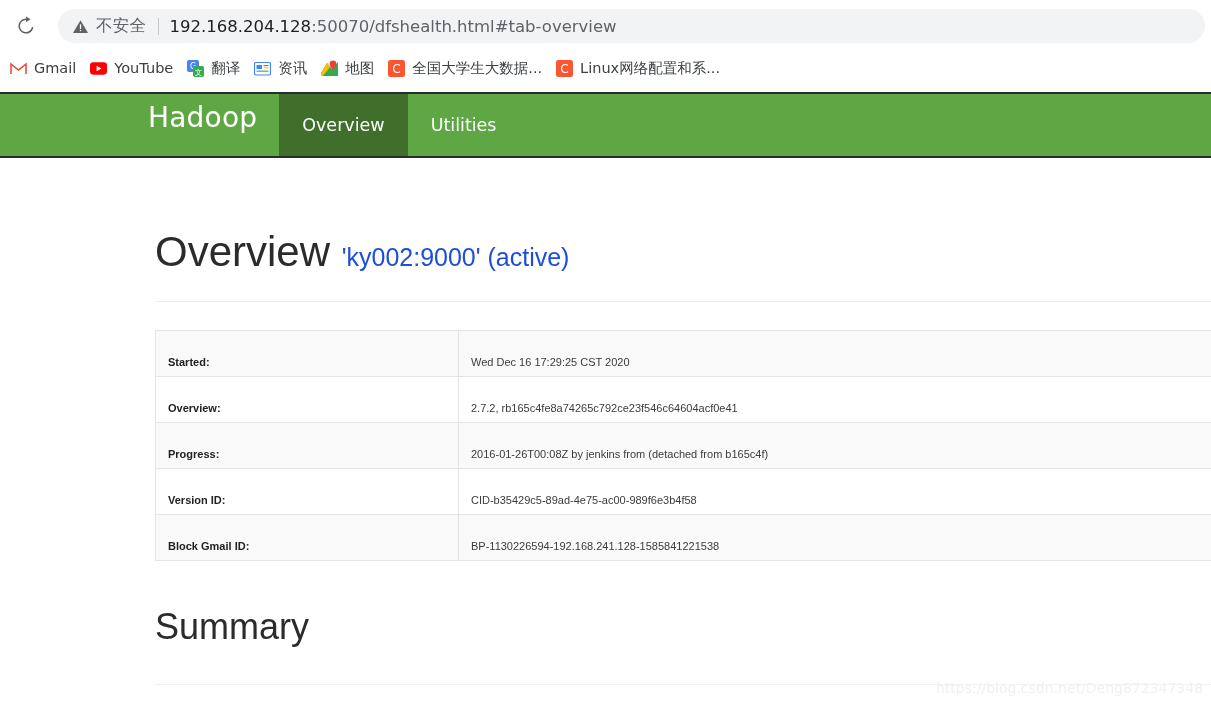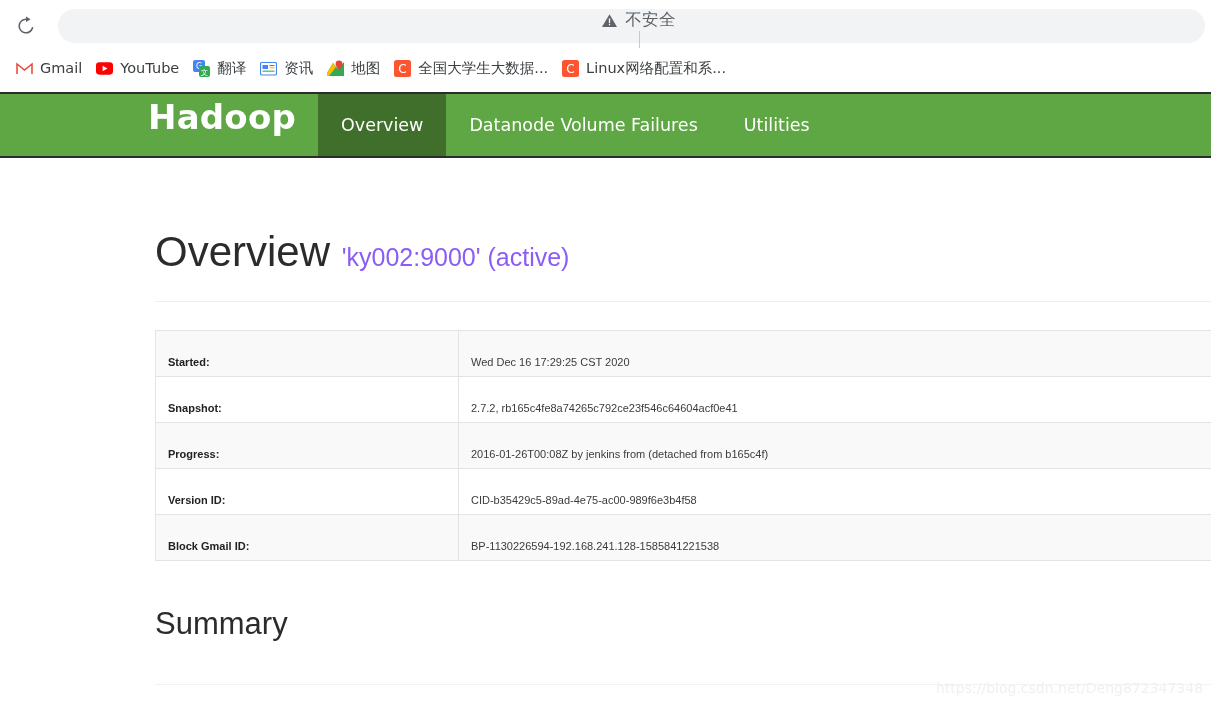--- a/index.html
+++ b/index.html
@@ -33,21 +33,20 @@
   }
   #reload-button svg { display: block; }
 
   #omnibox {
     position: absolute; left: 58px; top: 3px;
     width: 1147px; height: 34px;
     background: #f1f3f4;
     border-radius: 17px;
     display: flex; align-items: center;
     padding-left: 14px;
-    flex-direction: column;
   }
   #security-chip {
     display: flex; align-items: center; flex: 0 0 auto;
   }
   #warning-triangle-icon { display: block; margin-right: 7px; }
   #security-text {
     font-size: 16.5px;
     color: #5f6368;
     font-family: "DejaVu Sans", sans-serif;
     letter-spacing: .3px;
@@ -64,21 +63,21 @@
     font-family: "DejaVu Sans", sans-serif;
     white-space: nowrap;
   }
   #url-text .url-dim { color: #5f6368; }
 
   
   #bookmarks-bar {
     position: absolute; top: 50px; left: 0;
     width: 1211px; height: 36px;
     display: flex; align-items: center;
-    padding-left: 10px;
+    padding-left: 4px;
   }
   .bookmark-item {
     display: flex; align-items: center;
     height: 28px;
     padding: 0 8px 0 6px;
     border-radius: 4px;
     cursor: pointer;
     white-space: nowrap;
   }
   .bookmark-label {
@@ -101,23 +100,23 @@
     background: #5fa744;
     border-top: 2px solid #2c2c2c;
     border-bottom: 2px solid #2c2c2c;
     display: flex; align-items: stretch;
   }
   #brand {
     display: flex; align-items: center;
     padding: 0 22px 16px 0;
     margin-left: 148px;
     color: #ffffff;
-    font-size: 34px;
-    font-family: "DejaVu Sans", sans-serif;
-    font-weight: 700;
+    font-size: 28px;
+    font-family: "DejaVu Sans", sans-serif;
+    font-weight: 400;
     cursor: pointer;
     letter-spacing: .2px;
   }
   .nav-item {
     display: flex; align-items: center;
     padding: 0 23px;
     color: #ffffff;
     font-size: 17.5px;
     font-family: "DejaVu Sans", sans-serif;
     cursor: pointer;
@@ -134,21 +133,21 @@
   #page-title {
     position: absolute; left: 155px; top: 70px;
     font-size: 42px;
     color: #2b2b2b;
     font-family: "Liberation Sans", sans-serif;
     font-weight: 400;
     white-space: nowrap;
   }
   #page-title .subtitle {
     font-size: 25px;
-    color: #8b5cf6;
+    color: #1d4ed8;
     font-weight: 400;
   }
   #title-rule {
     position: absolute; left: 155px; top: 143px;
     width: 1056px; height: 1px;
     background: #eeeeee;
   }
 
   
   #info-table {
@@ -172,21 +171,21 @@
   #info-table td.label {
     width: 303px;
     font-weight: bold;
     color: #222222;
   }
   #info-table td.value { color: #3b3b3b; }
 
   
   #summary-title {
     position: absolute; left: 155px; top: 448px;
-    font-size: 31px;
+    font-size: 36px;
     color: #2b2b2b;
     font-family: "Liberation Sans", sans-serif;
     font-weight: 400;
   }
   #summary-rule {
     position: absolute; left: 155px; top: 526px;
     width: 1056px; height: 1px;
     background: #f2f2f2;
   }
 
@@ -217,20 +216,21 @@
     <div id="omnibox">
       <div id="security-chip">
         <svg id="warning-triangle-icon" width="17" height="17" viewBox="0 0 17 17">
           <path d="M8.5 2.2 L16 15 L1 15 Z" fill="#5f6368"></path>
           <rect x="7.85" y="6.4" width="1.3" height="4.6" fill="#ffffff"></rect>
           <rect x="7.85" y="11.8" width="1.3" height="1.4" fill="#ffffff"></rect>
         </svg>
         <span id="security-text">不安全</span>
       </div>
       <div id="omnibox-divider"></div>
+      <div id="url-text"><span>192.168.204.128</span><span class="url-dim">:50070/dfshealth.html#tab-overview</span></div>
     </div>
   </div>
 
   <div id="bookmarks-bar">
 
     <div class="bookmark-item">
       <span class="bm-ico">
         <svg width="17" height="13" viewBox="0 0 17 13">
           <path d="M1 12 L1 2 L8.5 8 L16 2 L16 12" fill="none" stroke="#ea4335" stroke-width="1.5"></path>
         </svg>
@@ -308,42 +308,39 @@
   </div>
 </div>
 
 <div id="navbar">
   <div id="brand">Hadoop</div>
 
   <div class="nav-item active">
     <span>Overview</span>
   </div>
   <div class="nav-item">
-    <span>Datanode Volume Failures</span>
-  </div>
-  <div class="nav-item">
     <span>Utilities</span>
 
   </div>
 </div>
 
 <div id="content">
 
   <div id="page-title"><span>Overview</span> <span class="subtitle">'ky002:9000' (active)</span></div>
 
   <div id="title-rule"></div>
 
   <table id="info-table">
     <tbody>
       <tr class="striped">
         <td class="label">Started:</td>
         <td class="value">Wed Dec 16 17:29:25 CST 2020</td>
       </tr>
       <tr>
-        <td class="label">Snapshot:</td>
+        <td class="label">Overview:</td>
         <td class="value">2.7.2, rb165c4fe8a74265c792ce23f546c64604acf0e41</td>
       </tr>
       <tr class="striped">
         <td class="label">Progress:</td>
         <td class="value">2016-01-26T00:08Z by jenkins from (detached from b165c4f)</td>
       </tr>
       <tr>
         <td class="label">Version ID:</td>
         <td class="value">CID-b35429c5-89ad-4e75-ac00-989f6e3b4f58</td>
       </tr>

